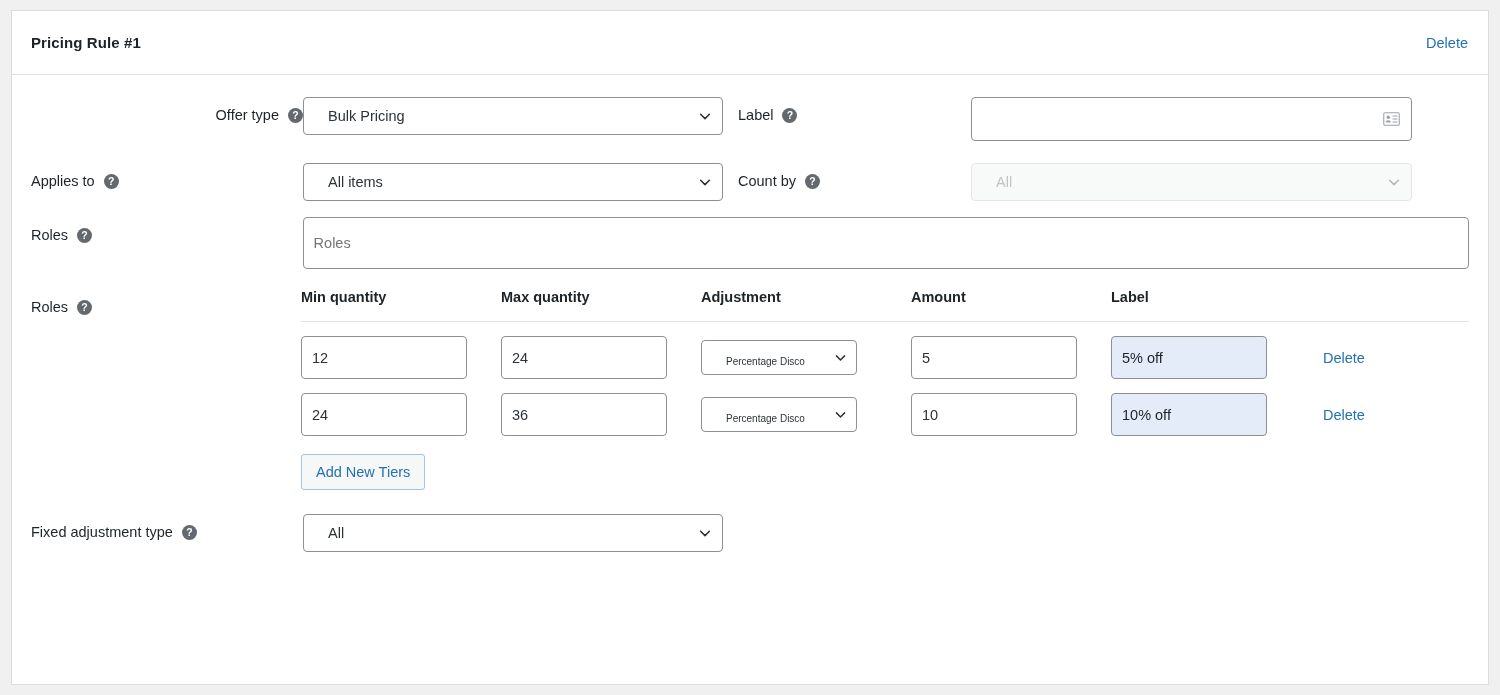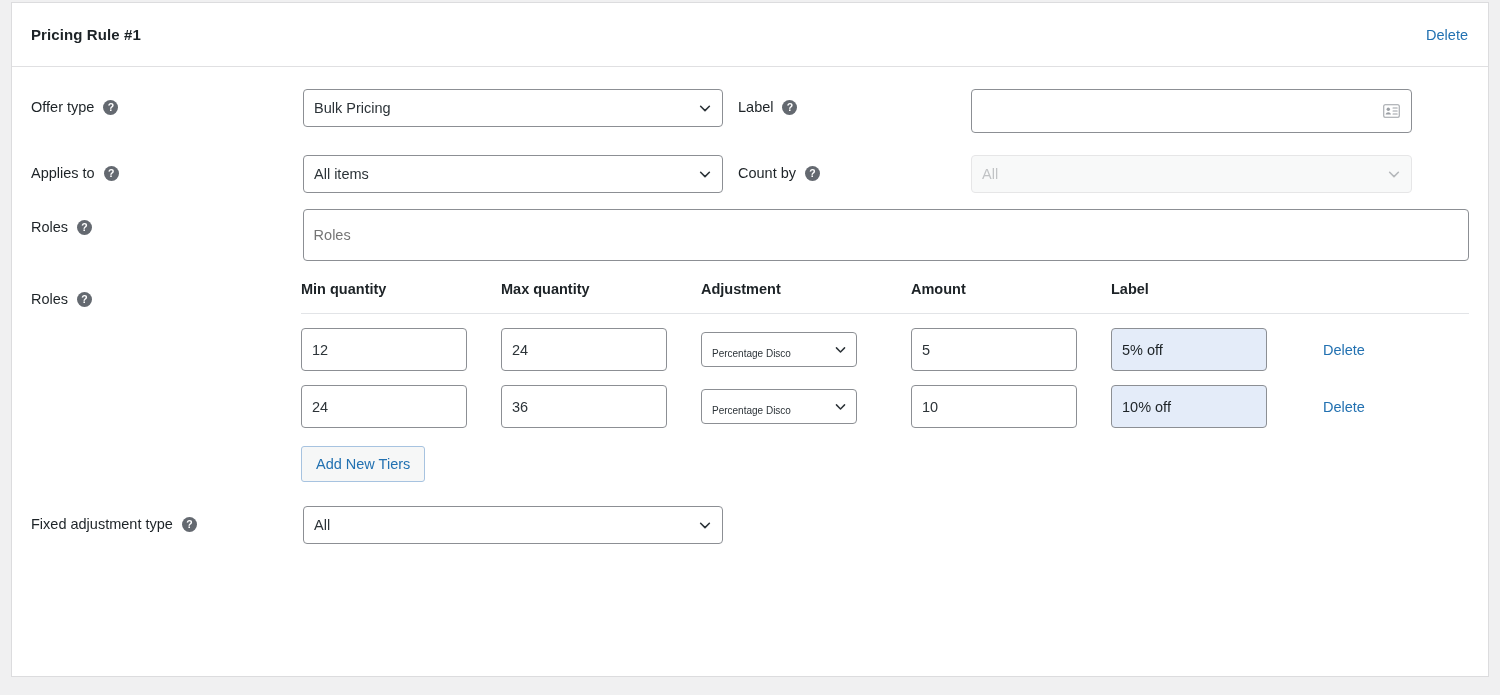--- a/index.html
+++ b/index.html
@@ -15,21 +15,21 @@
     font-family: "Liberation Sans", sans-serif;
     font-size: 14px;
     color: #1d2327;
     overflow: hidden;
   }
 
   
   .card {
     position: absolute;
     left: 11px;
-    top: 2px;
+    top: 10px;
     width: 1478px;
     height: 675px;
     background: #ffffff;
     border: 1px solid #dcdcde;
     border-radius: 0;
   }
 
   .card-header {
     height: 64px;
     border-bottom: 1px solid #e0e0e2;
@@ -65,21 +65,21 @@
   .field-label {
     display: flex;
     align-items: center;
     gap: 9px;
     font-size: 14.5px;
     color: #1d2327;
     line-height: 1;
     padding-top: 11px;
     white-space: nowrap;
   }
-  .lbl-offer   { width: 272px; }
+  .lbl-offer   { width: 272px; justify-content: flex-end; }
   .lbl-applies { width: 272px; }
   .lbl-roles   { width: 272px; }
   .lbl-tiers   { width: 272px; }
   .lbl-fixed   { width: 272px; }
   .lbl-inline  { width: 248px; padding-left: 15px; }
 
   
   .help-icon {
     width: 15px;
     height: 15px;
@@ -104,21 +104,21 @@
   }
   .sel {
     appearance: none;
     -webkit-appearance: none;
     background: #ffffff;
     border: 1px solid #8c8f94;
     border-radius: 4px;
     font-family: "Liberation Sans", sans-serif;
     font-size: 14.5px;
     color: #2c3338;
-    padding: 0 34px 0 10px;
+    padding: 0 34px 0 24px;
     height: 38px;
     line-height: 36px;
     width: 100%;
     cursor: pointer;
     outline: none;
   }
   .chev {
     position: absolute;
     right: 11px;
     top: 50%;

